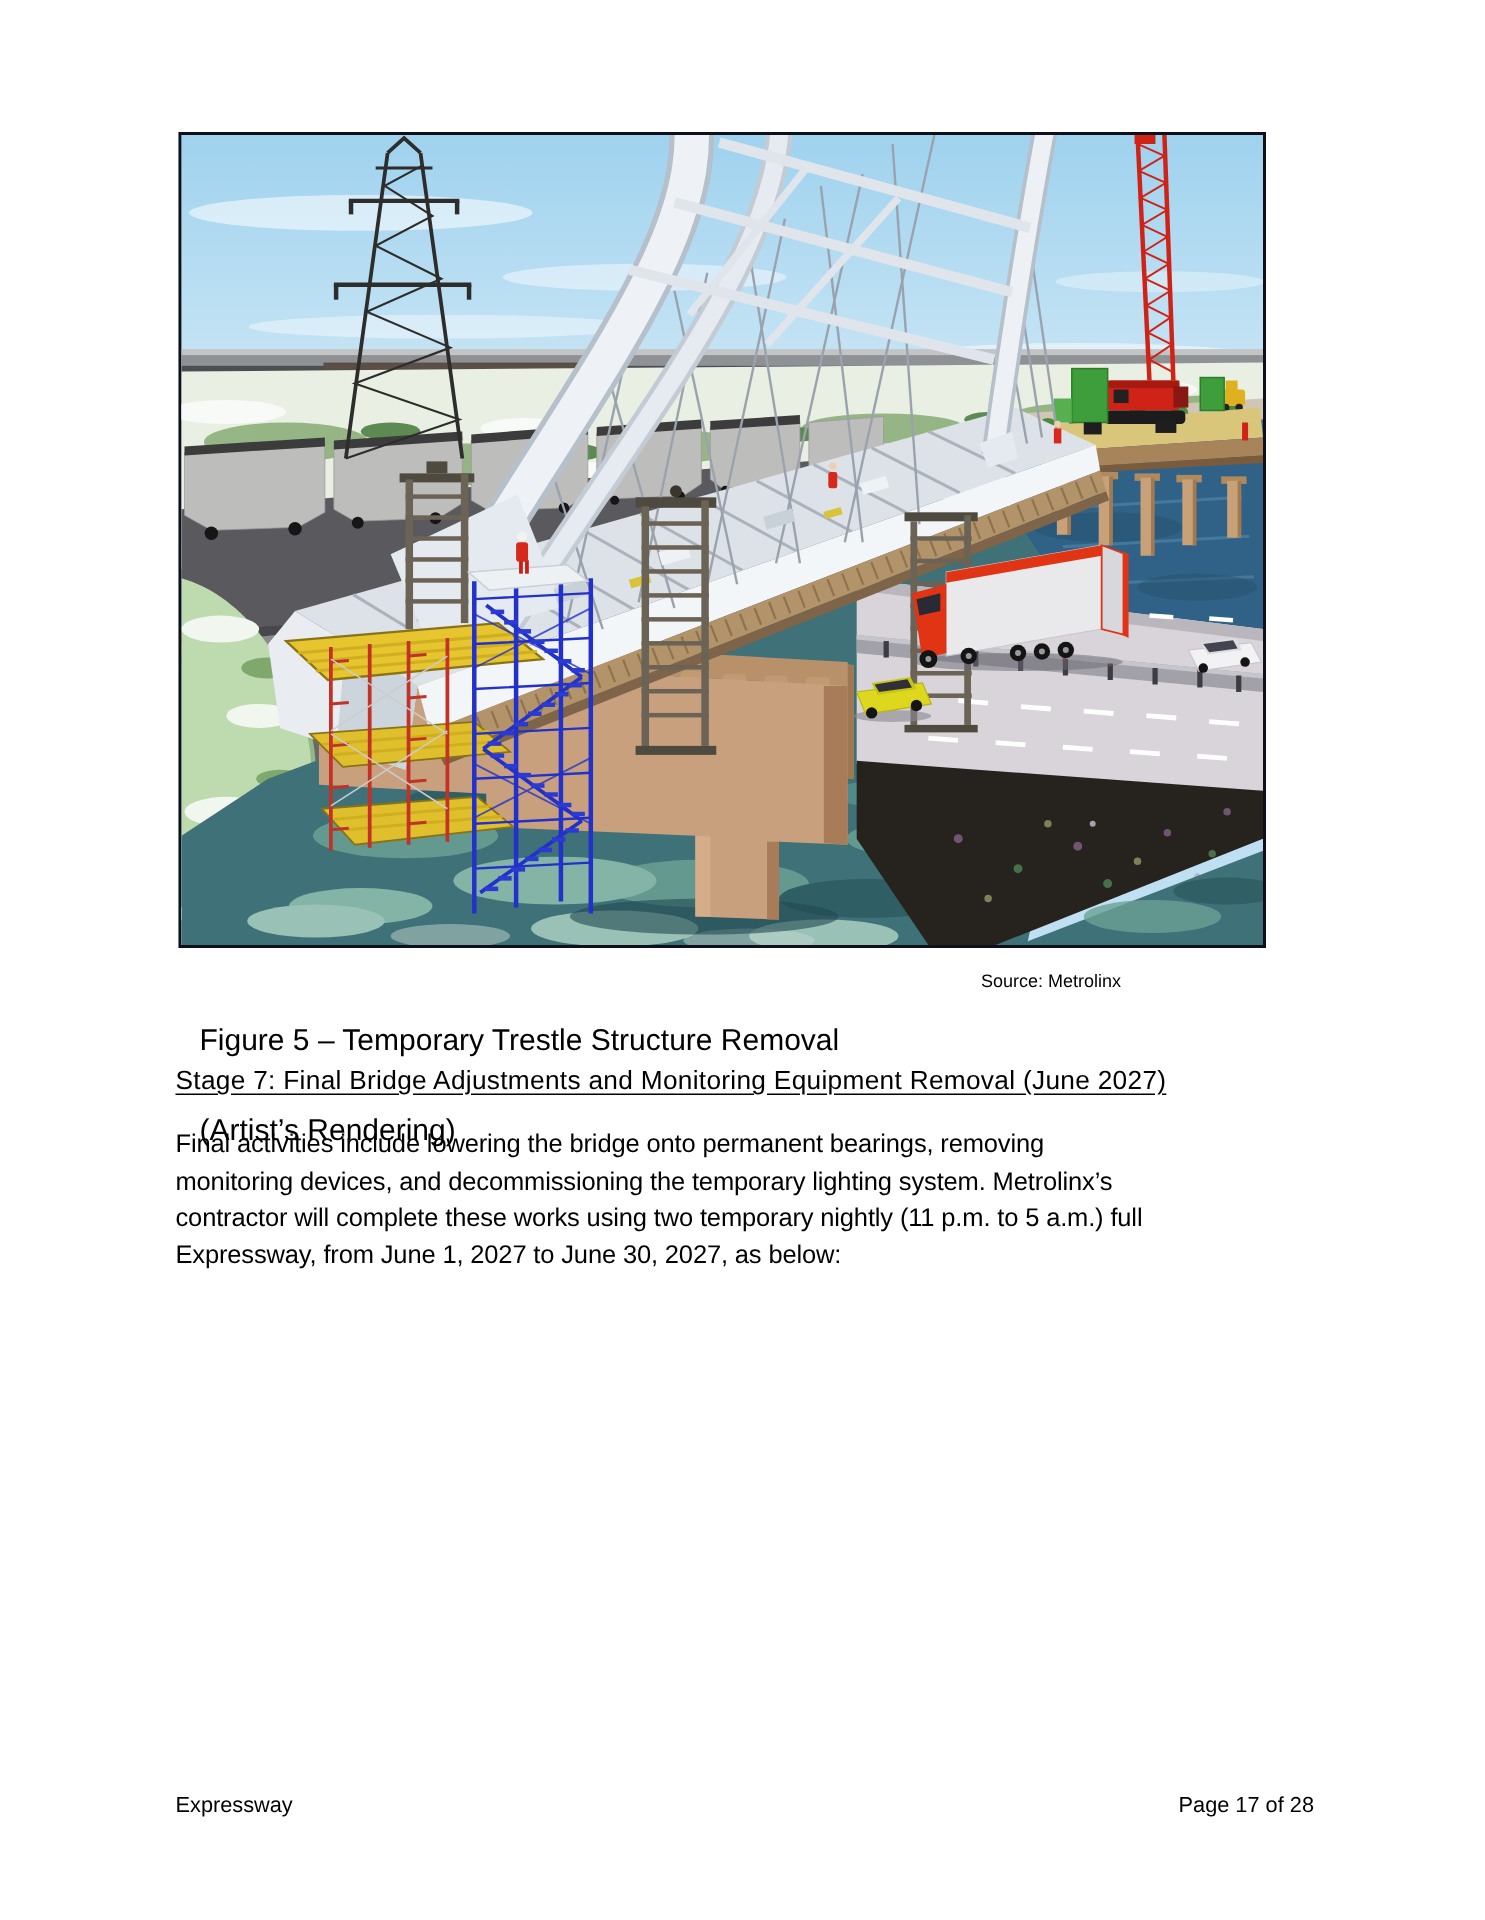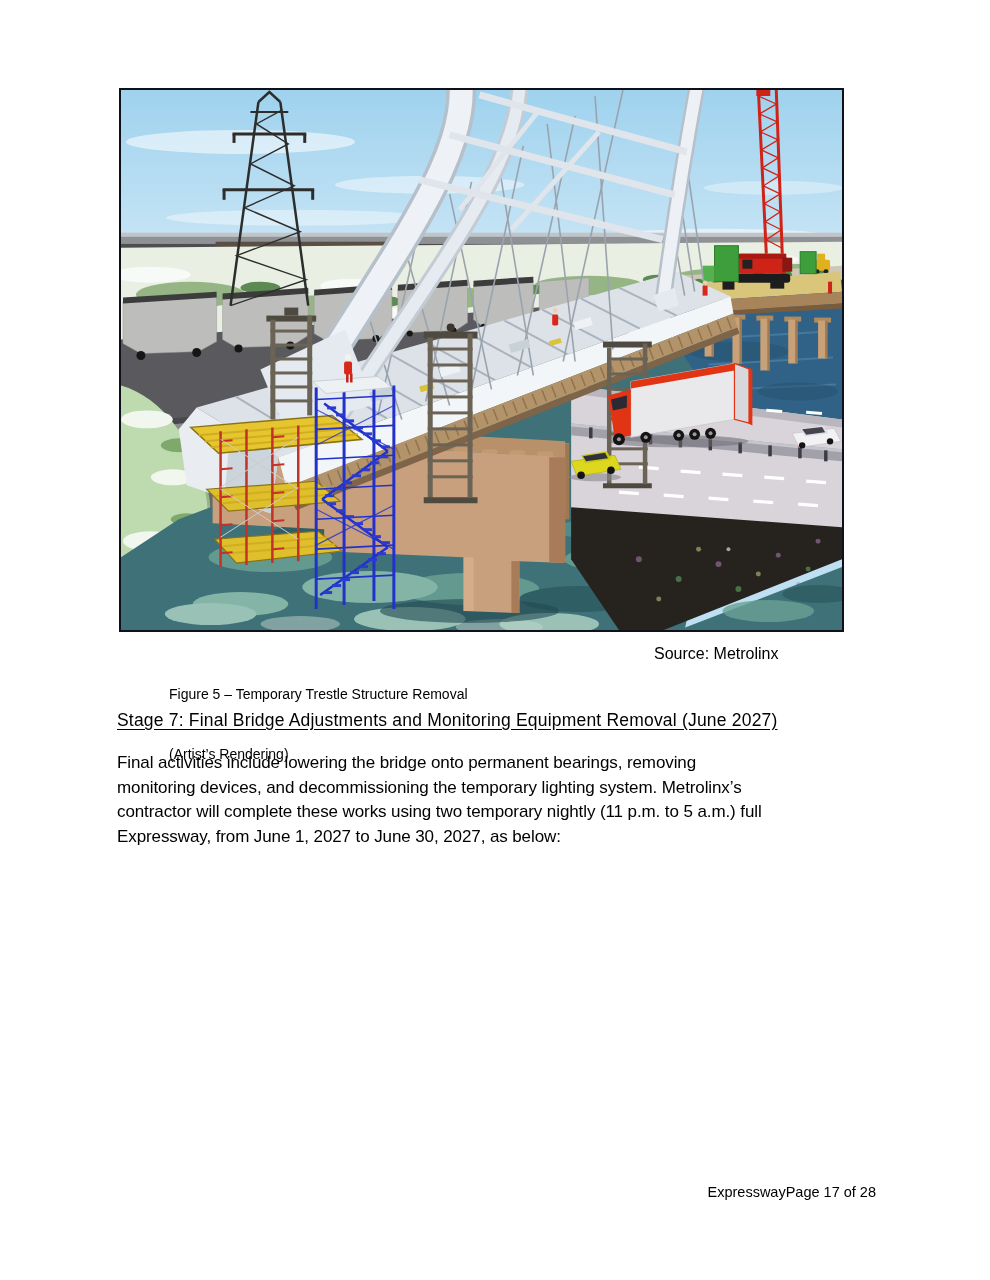--- a/index.html
+++ b/index.html
@@ -1,30 +1,30 @@
 <!DOCTYPE html>
 <html><head>
 <meta charset="utf-8">
 <style>
   html,body{margin:0;padding:0;background:#ffffff;}
   .page{position:relative;width:990px;height:1280px;background:#ffffff;overflow:hidden;
         font-family:"Liberation Sans","DejaVu Sans",sans-serif;color:#000;}
   .figure-frame{position:absolute;left:119px;top:88px;width:725px;height:544px;
         border:2px solid #10101a;box-sizing:border-box;background:#bfe0f2;}
   .figure-frame svg{display:block;width:100%;height:100%;}
-  .caption{position:absolute;left:133px;top:644px;font-size:14px;line-height:20px;white-space:pre;margin-left:36px;}
-  .source{position:absolute;left:654px;top:644px;font-size:16px;line-height:20px;white-space:pre;}
+  .caption{position:absolute;left:133px;top:644px;font-size:20px;line-height:20px;white-space:pre;}
+  .source{position:absolute;left:654px;top:644px;font-size:12px;line-height:20px;white-space:pre;}
   .heading{position:absolute;left:117px;top:710px;font-size:17.5px;letter-spacing:.2px;
         text-decoration:underline;text-underline-offset:3px;white-space:pre;text-align:right;}
   .para{position:absolute;left:117px;font-size:17px;line-height:24.5px;letter-spacing:-.1px;}
   .para .line{white-space:pre;}
   .p1{top:751px;}
   .p2{top:885px;}
   .footer{position:absolute;left:117px;top:1182px;width:759px;font-size:14.5px;line-height:20.5px;}
-  .footer-row{display:flex;justify-content:flex-end;}
+  .footer-row{display:flex;justify-content:space-between;margin-top:12px;}
   .fline{white-space:pre;}
 </style>
 </head>
 <body>
 
 <div class="page">
 
   <div class="figure-frame">
   <svg viewBox="0 0 724 541" preserveAspectRatio="none">
     <title>Artist’s rendering: white arch bridge over the DVP with jacking towers, blue scaffold stairs, yellow work platforms, red crawler crane on temporary trestle, freight train, transmission tower, highway traffic and river below</title>

